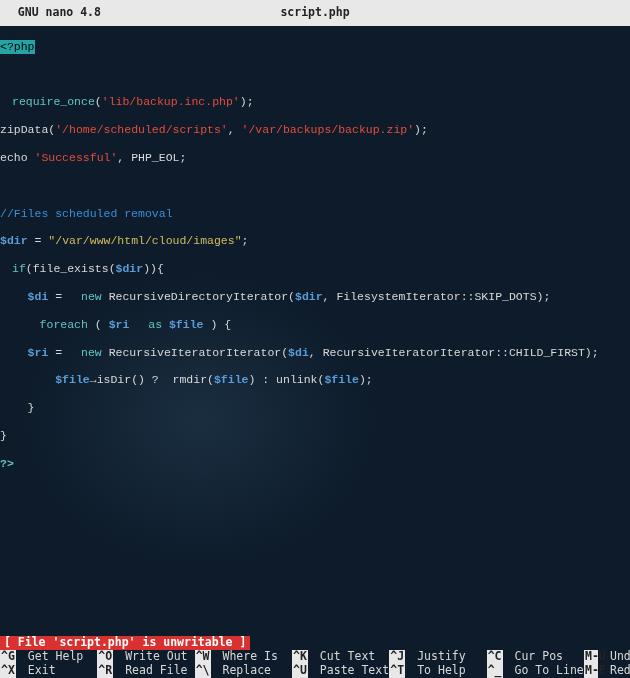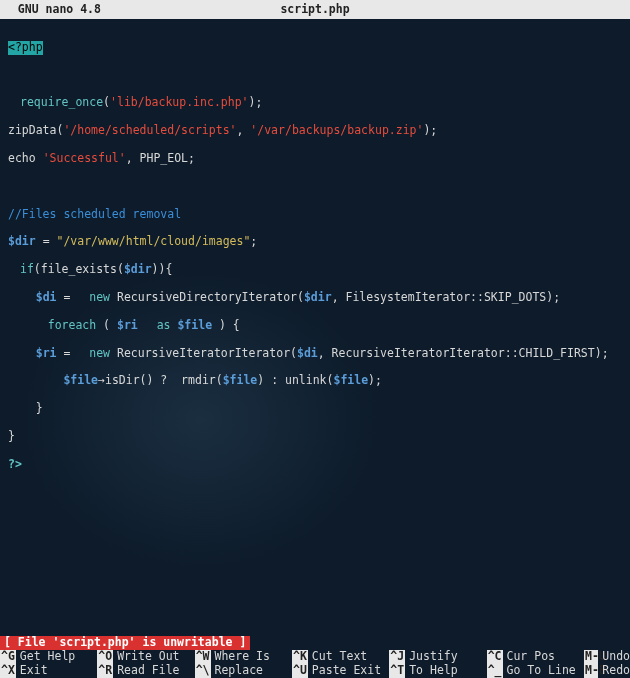--- a/index.html
+++ b/index.html
@@ -11,31 +11,32 @@
       font-family: "DejaVu Sans Mono", Consolas, monospace;
       font-size: 11.5px;
       line-height: 1.2;
       overflow: hidden;
       position: relative;
       color: #c9c9c9;
     }
     .title-bar {
       background: #e8e8e8;
       color: #222;
-      height: 19px;
+      height: 26px;
       display: flex;
       align-items: center;
       font-weight: bold;
       padding: 0 4px;
     }
     .title-left { flex: 0 0 auto; }
     .title-center { flex: 0 0 auto; position: absolute; left: 50%; transform: translateX(-50%); }
     .editor {
-      padding: 8px;
+      padding: 0;
       white-space: pre;
+      font-family: Liberation Mono, monospace;
     }
     .line { height: 14px; }
     .php-open-bg {
       background: #24a5a5;
       color: #000;
       display: inline-block;
     }
     .kw-teal { color: #62c4c4; margin-left: 12px; }
     .comment { color: #3a8fd8; }
     .string-red { color: #e74c3c; }
@@ -70,21 +71,21 @@
     }
     .sc-cell { display: flex; align-items: center; overflow: hidden; white-space: nowrap; }
     .sc-key {
       background: #e8e8e8;
       color: #222;
       font-weight: bold;
       padding: 0 1px;
       min-width: 14px;
       text-align: center;
     }
-    .sc-label { padding-left: 4px; }
+    .sc-label { padding-left: 12px; }
   </style>
 </head>
 <body>
 
 <div class="title-bar">
   <span class="title-left">&nbsp;&nbsp;<span>GNU nano 4.8</span></span>
   <span class="title-center">script.php</span>
 </div>
 
 <div class="editor">
@@ -146,21 +147,21 @@
   <div class="sc-cell">
       <span class="sc-key">^R</span>
       <span class="sc-label">Read File</span>
     </div>
   <div class="sc-cell">
       <span class="sc-key">^\</span>
       <span class="sc-label">Replace</span>
     </div>
   <div class="sc-cell">
       <span class="sc-key">^U</span>
-      <span class="sc-label">Paste Exit</span>
+      <span class="sc-label">Paste Text</span>
     </div>
   <div class="sc-cell">
       <span class="sc-key">^T</span>
       <span class="sc-label">To Help</span>
     </div>
   <div class="sc-cell">
       <span class="sc-key">^_</span>
       <span class="sc-label">Go To Line</span>
     </div>
   <div class="sc-cell">

